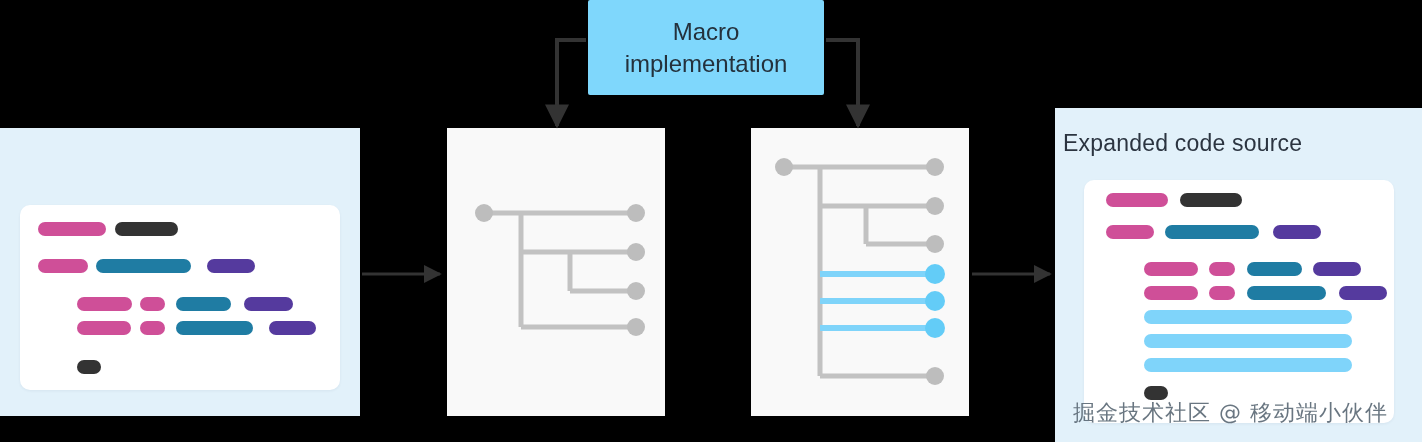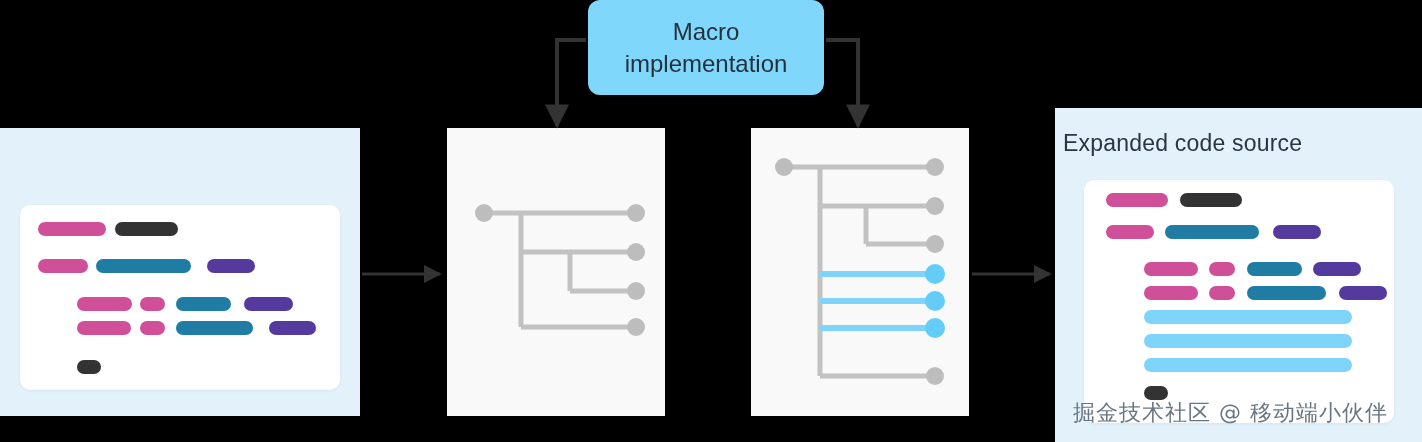--- a/index.html
+++ b/index.html
@@ -49,21 +49,21 @@
   .bar {
     position: absolute;
     border-radius: 7px;
     height: 14px;
   }
 
   
   #macro-box {
     position: absolute;
     background: #7fd7fc;
-    border-radius: 12px;
+    border-radius: 2px;
     box-shadow: 3px 4px 0 rgba(0,0,0,0.16);
     display: flex;
     align-items: center;
     justify-content: center;
     text-align: center;
   }
   #macro-box .macro-label {
     color: #24313c;
     font-size: 24px;
     line-height: 32px;

